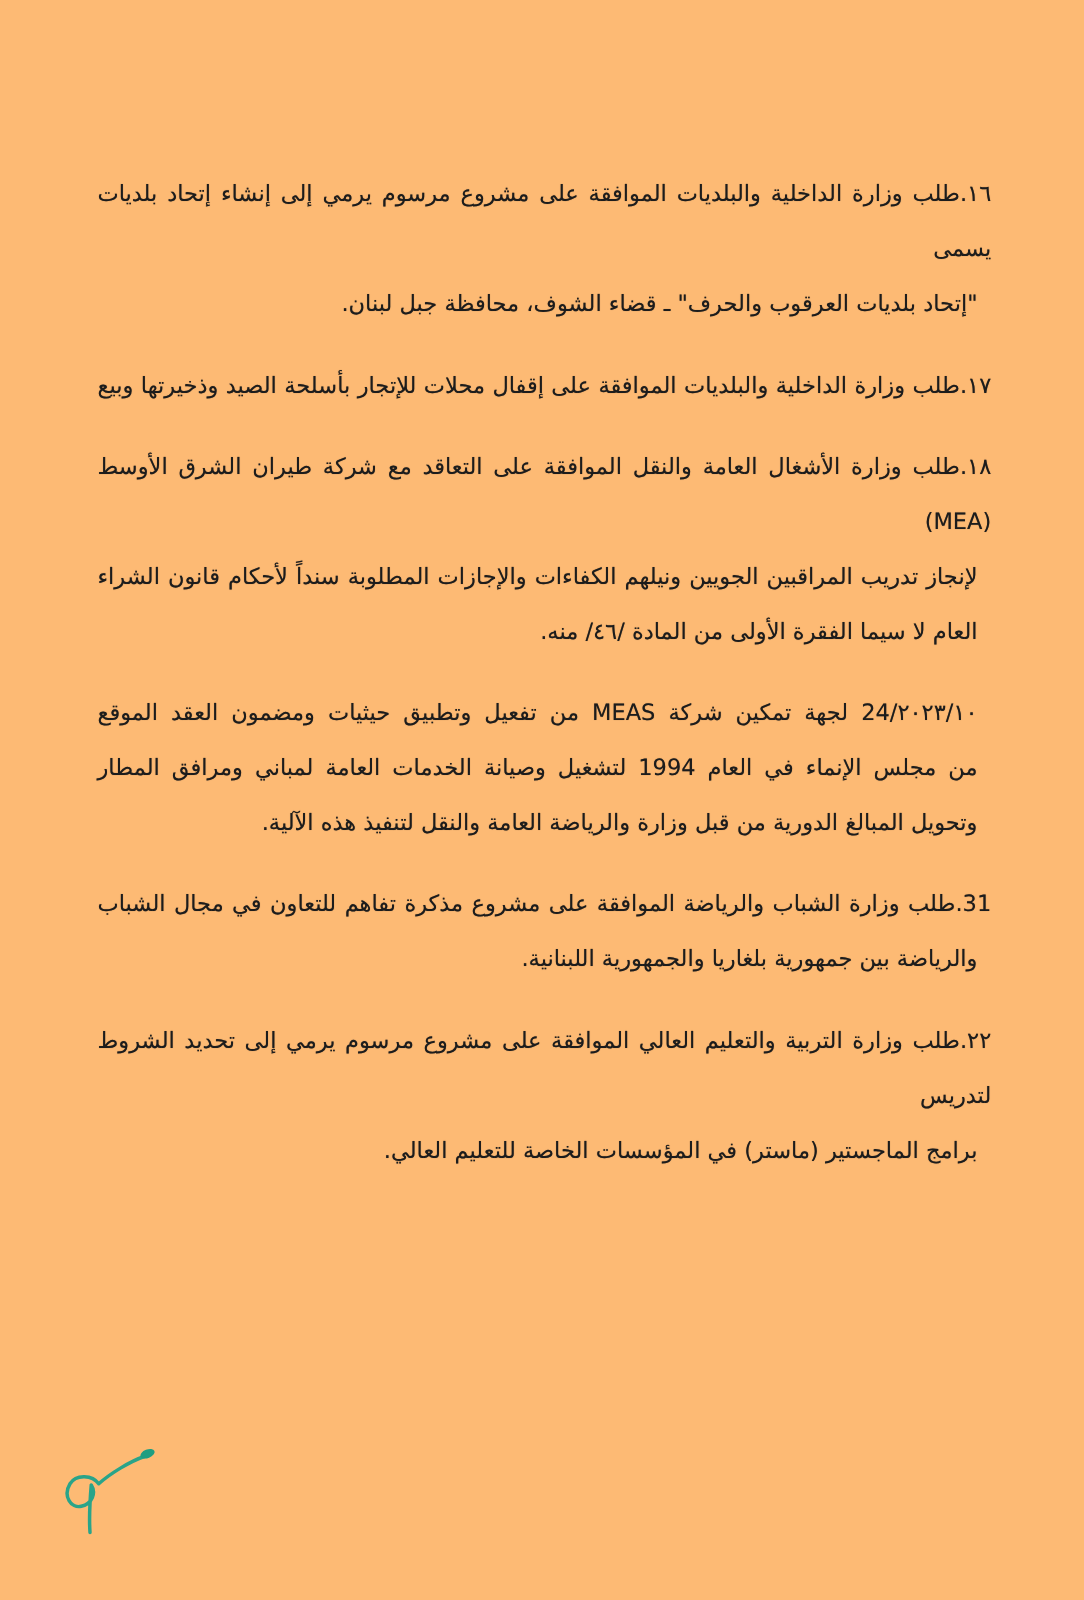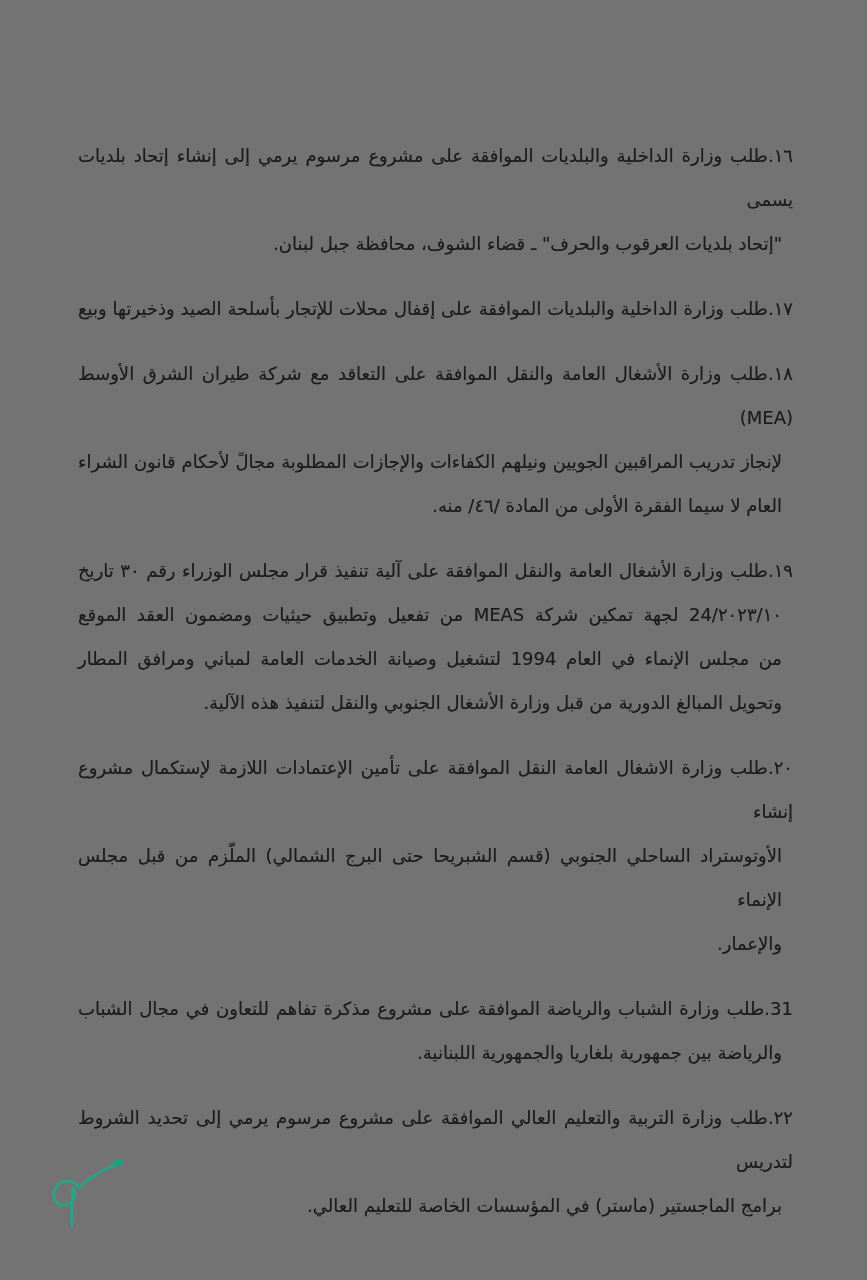--- a/index.html
+++ b/index.html
@@ -4,21 +4,21 @@
 <style>
   html, body {
     margin: 0;
     padding: 0;
     background: #ffffff;
   }
   .page {
     position: relative;
     width: 867px;
     height: 1280px;
-    background: #737373;
+    background: #fdba74;
     overflow: hidden;
     font-family: "DejaVu Sans", sans-serif;
   }
   .content {
     position: absolute;
     top: 134px;
     right: 74px;
     width: 715px;
     direction: rtl;
     color: #1c1c1c;
@@ -58,33 +58,27 @@
   <div class="content" dir="rtl" id="decisions-list">
       <div class="item">
         <div class="line first">١٦.طلب وزارة الداخلية والبلديات الموافقة على مشروع مرسوم يرمي إلى إنشاء إتحاد بلديات يسمى</div>
         <div class="line last">"إتحاد بلديات العرقوب والحرف" ـ قضاء الشوف، محافظة جبل لبنان.</div>
       </div>
       <div class="item">
         <div class="line first">١٧.طلب وزارة الداخلية والبلديات الموافقة على إقفال محلات للإتجار بأسلحة الصيد وذخيرتها وبيع</div>
       </div>
       <div class="item">
         <div class="line first">١٨.طلب وزارة الأشغال العامة والنقل الموافقة على التعاقد مع شركة طيران الشرق الأوسط (MEA)</div>
-        <div class="line">لإنجاز تدريب المراقبين الجويين ونيلهم الكفاءات والإجازات المطلوبة مجالً لأحكام قانون الشراء</div>
+        <div class="line">لإنجاز تدريب المراقبين الجويين ونيلهم الكفاءات والإجازات المطلوبة سنداً لأحكام قانون الشراء</div>
         <div class="line last">العام لا سيما الفقرة الأولى من المادة /٤٦/ منه.</div>
       </div>
       <div class="item">
-        <div class="line first">١٩.طلب وزارة الأشغال العامة والنقل الموافقة على آلية تنفيذ قرار مجلس الوزراء رقم ٣٠ تاريخ</div>
         <div class="line">٢٠٢٣/١٠/24 لجهة تمكين شركة MEAS من تفعيل وتطبيق حيثيات ومضمون العقد الموقع</div>
         <div class="line">من مجلس الإنماء في العام 1994 لتشغيل وصيانة الخدمات العامة لمباني ومرافق المطار</div>
-        <div class="line last">وتحويل المبالغ الدورية من قبل وزارة الأشغال الجنوبي والنقل لتنفيذ هذه الآلية.</div>
-      </div>
-      <div class="item">
-        <div class="line first">٢٠.طلب وزارة الاشغال العامة النقل الموافقة على تأمين الإعتمادات اللازمة لإستكمال مشروع إنشاء</div>
-        <div class="line">الأوتوستراد الساحلي الجنوبي (قسم الشبريحا حتى البرج الشمالي) الملّزم من قبل مجلس الإنماء</div>
-        <div class="line last">والإعمار.</div>
+        <div class="line last">وتحويل المبالغ الدورية من قبل وزارة والرياضة العامة والنقل لتنفيذ هذه الآلية.</div>
       </div>
       <div class="item">
         <div class="line first">31.طلب وزارة الشباب والرياضة الموافقة على مشروع مذكرة تفاهم للتعاون في مجال الشباب</div>
         <div class="line last">والرياضة بين جمهورية بلغاريا والجمهورية اللبنانية.</div>
       </div>
       <div class="item">
         <div class="line first">٢٢.طلب وزارة التربية والتعليم العالي الموافقة على مشروع مرسوم يرمي إلى تحديد الشروط لتدريس</div>
         <div class="line last">برامج الماجستير (ماستر) في المؤسسات الخاصة للتعليم العالي.</div>
       </div>
     </div>

